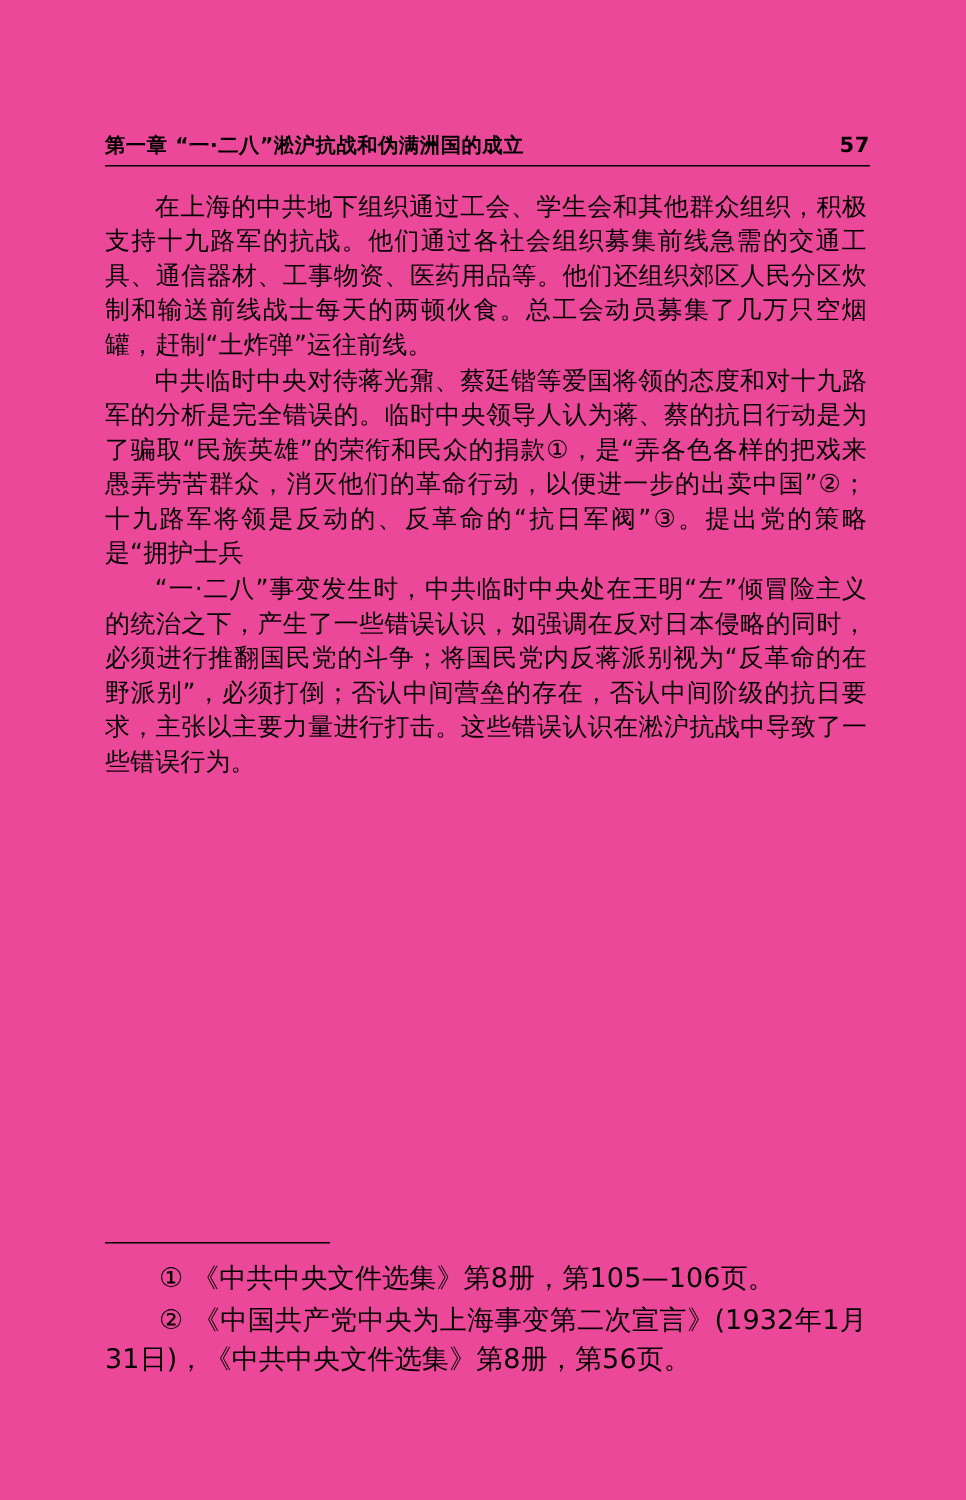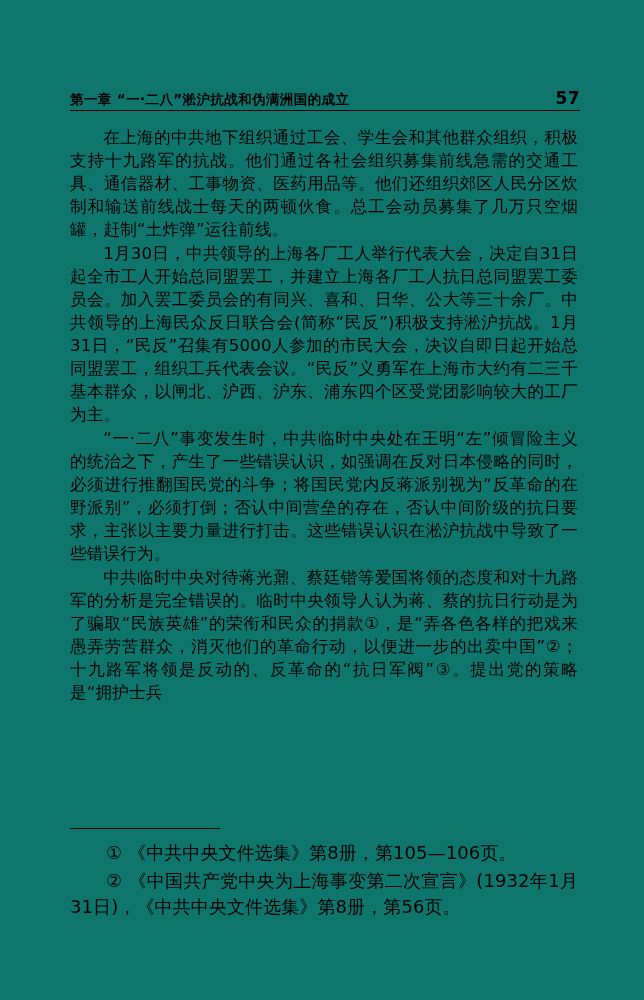--- a/index.html
+++ b/index.html
@@ -14,39 +14,39 @@
     color: #000000;
     position: relative;
     overflow: hidden;
   }
   .page {
     position: absolute;
     left: 0;
     top: 0;
     width: 644px;
     height: 1000px;
-    background: #0f766e;
+    background: #ec4899;
   }
   .header {
     position: absolute;
     left: 70px;
     top: 88px;
     width: 510px;
     display: flex;
     align-items: baseline;
     justify-content: space-between;
     font-size: 13.5px;
     font-weight: bold;
     letter-spacing: 0.4px;
   }
   .header-chapter {
     white-space: nowrap;
   }
   .header-pageno {
-    font-size: 17px;
+    font-size: 14px;
     font-weight: bold;
   }
   .rule {
     position: absolute;
     left: 70px;
     top: 110px;
     width: 510px;
     height: 1px;
     background: #000;
   }
@@ -96,23 +96,22 @@
 
   <div class="header">
     <span class="header-chapter">第一章  “一·二八”淞沪抗战和伪满洲国的成立</span>
     <span class="header-pageno">57</span>
   </div>
 
   <div class="rule"></div>
 
   <div class="body-text">
     <p>在上海的中共地下组织通过工会、学生会和其他群众组织，积极支持十九路军的抗战。他们通过各社会组织募集前线急需的交通工具、通信器材、工事物资、医药用品等。他们还组织郊区人民分区炊制和输送前线战士每天的两顿伙食。总工会动员募集了几万只空烟罐，赶制“土炸弹”运往前线。</p>
-    <p>1月30日，中共领导的上海各厂工人举行代表大会，决定自31日起全市工人开始总同盟罢工，并建立上海各厂工人抗日总同盟罢工委员会。加入罢工委员会的有同兴、喜和、日华、公大等三十余厂。中共领导的上海民众反日联合会(简称“民反”)积极支持淞沪抗战。1月31日，“民反”召集有5000人参加的市民大会，决议自即日起开始总同盟罢工，组织工兵代表会议。“民反”义勇军在上海市大约有二三千基本群众，以闸北、沪西、沪东、浦东四个区受党团影响较大的工厂为主。</p>
+    <p>中共临时中央对待蒋光鼐、蔡廷锴等爱国将领的态度和对十九路军的分析是完全错误的。临时中央领导人认为蒋、蔡的抗日行动是为了骗取“民族英雄”的荣衔和民众的捐款①，是“弄各色各样的把戏来愚弄劳苦群众，消灭他们的革命行动，以便进一步的出卖中国”②；十九路军将领是反动的、反革命的“抗日军阀”③。提出党的策略是“拥护士兵</p>
     <p>“一·二八”事变发生时，中共临时中央处在王明“左”倾冒险主义的统治之下，产生了一些错误认识，如强调在反对日本侵略的同时，必须进行推翻国民党的斗争；将国民党内反蒋派别视为“反革命的在野派别”，必须打倒；否认中间营垒的存在，否认中间阶级的抗日要求，主张以主要力量进行打击。这些错误认识在淞沪抗战中导致了一些错误行为。</p>
-    <p>中共临时中央对待蒋光鼐、蔡廷锴等爱国将领的态度和对十九路军的分析是完全错误的。临时中央领导人认为蒋、蔡的抗日行动是为了骗取“民族英雄”的荣衔和民众的捐款①，是“弄各色各样的把戏来愚弄劳苦群众，消灭他们的革命行动，以便进一步的出卖中国”②；十九路军将领是反动的、反革命的“抗日军阀”③。提出党的策略是“拥护士兵</p>
   </div>
 
   <div class="footnote-rule"></div>
 
   <div class="footnotes">
     <p>①  《中共中央文件选集》第8册，第105—106页。</p>
     <p>②  《中国共产党中央为上海事变第二次宣言》(1932年1月31日)，《中共中央文件选集》第8册，第56页。</p>
   </div>
 
 </div>

